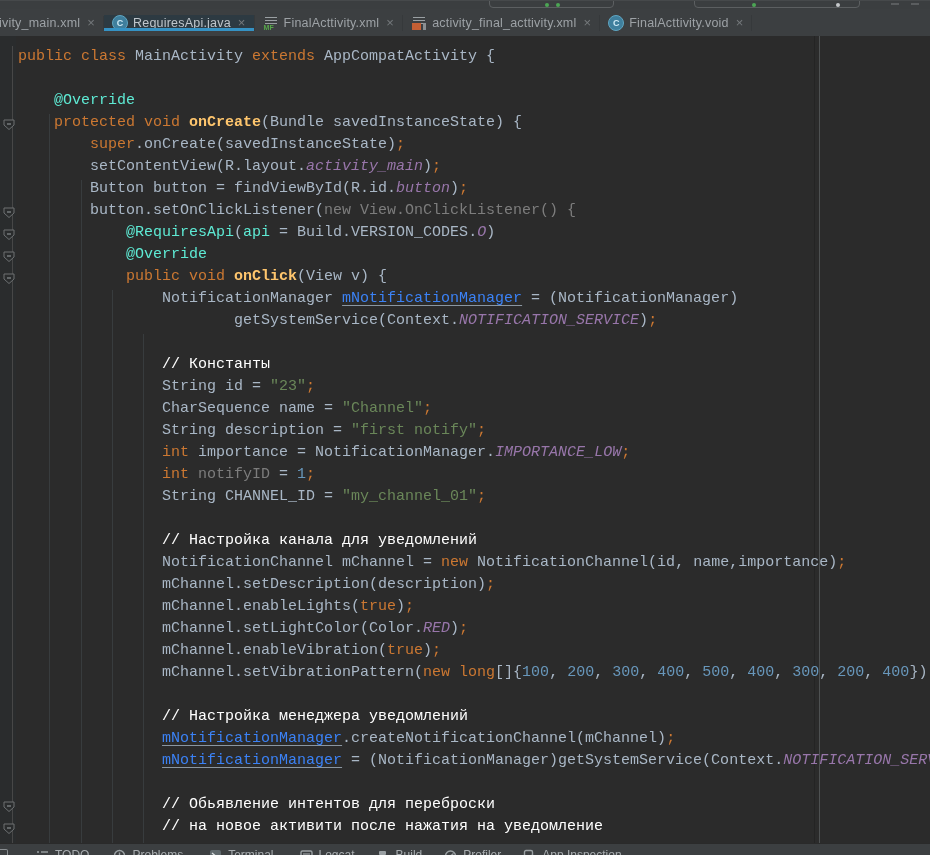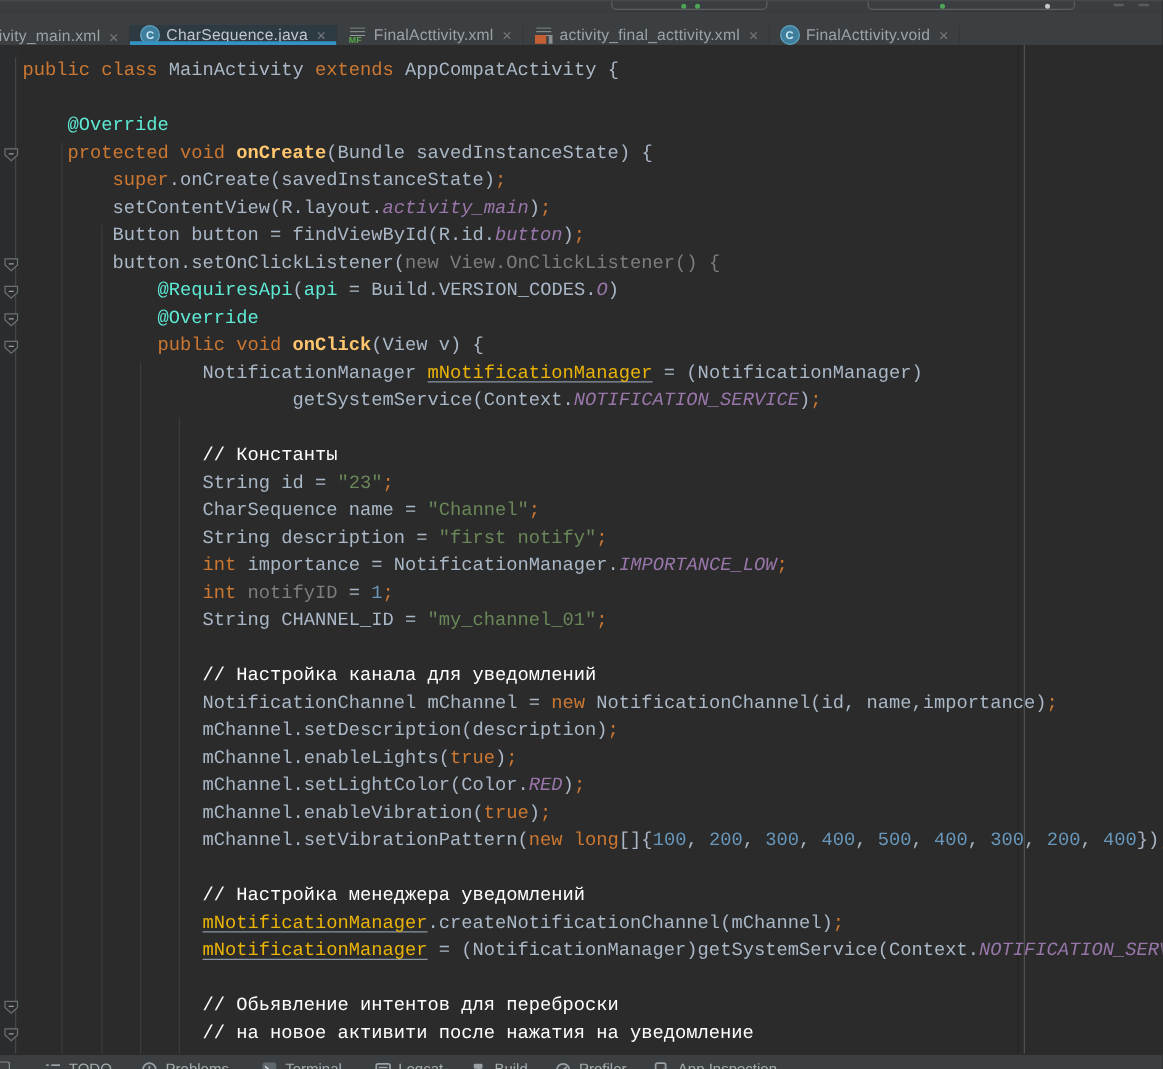--- a/index.html
+++ b/index.html
@@ -8,21 +8,21 @@
 
   
   #toolbar-strip { position:absolute; left:0; top:0; width:930px; height:9px;
                    background:#3B3E40; border-top:1px solid #46494B; overflow:hidden; z-index:5; }
   .tb-box { position:absolute; top:-8px; height:15px; border:1px solid #5C5F61; border-radius:4px; }
   .tb-dot { position:absolute; border-radius:50%; }
   .tb-dash{ position:absolute; background:#5A5D5F; height:2px; width:8px; top:2px; }
 
   
   #tab-bar { position:absolute; left:0; top:9px; width:930px; height:27px;
-             background:#3C3F41; display:flex; align-items:flex-end; z-index:4; }
+             background:#3C3F41; display:flex; align-items:center; z-index:4; }
   .tab { display:flex; align-items:center; padding:0 8px; position:relative;
          color:#9DA2A6; font-size:12.5px; letter-spacing:.2px; border-right:1px solid #36393B;
          cursor:default; white-space:nowrap; }
   .tab.selected { background:#2D3A42; color:#BFC6CC; }
   .tab.selected::after { content:""; position:absolute; left:0; right:0; bottom:0; height:3px;
                          background:#3592C4; }
   .tab.cut { margin-left:-2px; padding-left:1px; }
   .tab .ticon { width:16px; height:16px; margin-right:5px; position:relative; flex:0 0 16px; }
   .tab .close { margin-left:7px; color:#75797C; font-size:13px; line-height:13px; }
 
@@ -53,21 +53,21 @@
   .cl { height:22px; }
   .tk-k { color:#CC7832; }
   .tk-m { color:#FFC66D; font-weight:bold; }
   .tk-a { color:#5eead4; }
   .tk-s { color:#6A8759; }
   .tk-n { color:#6897BB; }
   .tk-c { color:#ffffff; }
   .tk-f { color:#9876AA; font-style:italic; }
   .tk-g { color:#7D7D7D; }
   .tk-d { color:#CC7832; }
-  .tk-u { color:#eab308; text-decoration:underline; text-underline-offset:3px;
+  .tk-u { color:#3b82f6; text-decoration:underline; text-underline-offset:3px;
           text-decoration-color:#8A96A1; }
   .tk-p { color:#A9B7C6; }
 
   
   #status-bar { position:absolute; left:0; top:843px; width:930px; height:26px;
                 background:#3C3F41; border-top:1px solid #2A2A2A; display:flex;
                 align-items:flex-start; padding:4px 0 0 2px; z-index:6; }
   .sb-item { display:flex; align-items:center; color:#A8ADB0; font-size:12px; margin-right:0; }
   .sb-item .sicon { width:13px; height:13px; margin-right:6px; }
   #sb-corner { width:10px; height:10px; border:1px solid #8A8F92; border-left:none; border-radius:0 2px 2px 0;
@@ -87,21 +87,21 @@
     <div class="tb-dash" style="left: 911px;"></div>
   </div>
 
 <div id="tab-bar">
     <div class="tab cut">
       <span>ivity_main.xml</span>
       <span class="close">×</span>
     </div>
     <div class="tab selected">
       <span class="ticon icon-class">C</span>
-      <span>CharSequence.java</span>
+      <span>RequiresApi.java</span>
       <span class="close">×</span>
     </div>
     <div class="tab">
       <span class="ticon icon-manifest">
         <span class="bars"></span>
         <span class="mf">MF</span>
       </span>
       <span>FinalActtivity.xml</span>
       <span class="close">×</span>
     </div>

